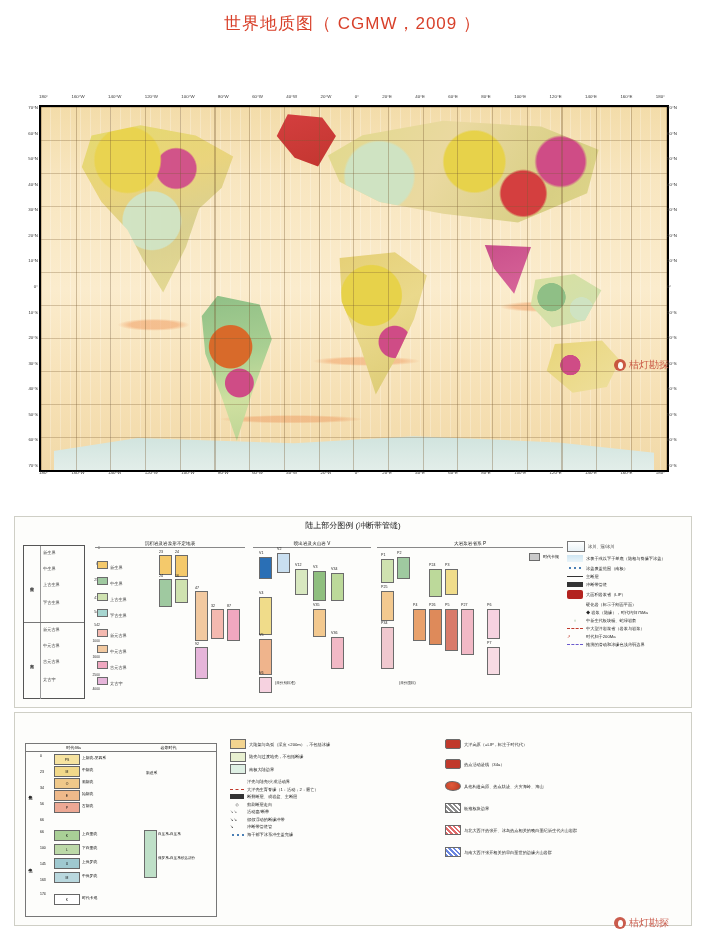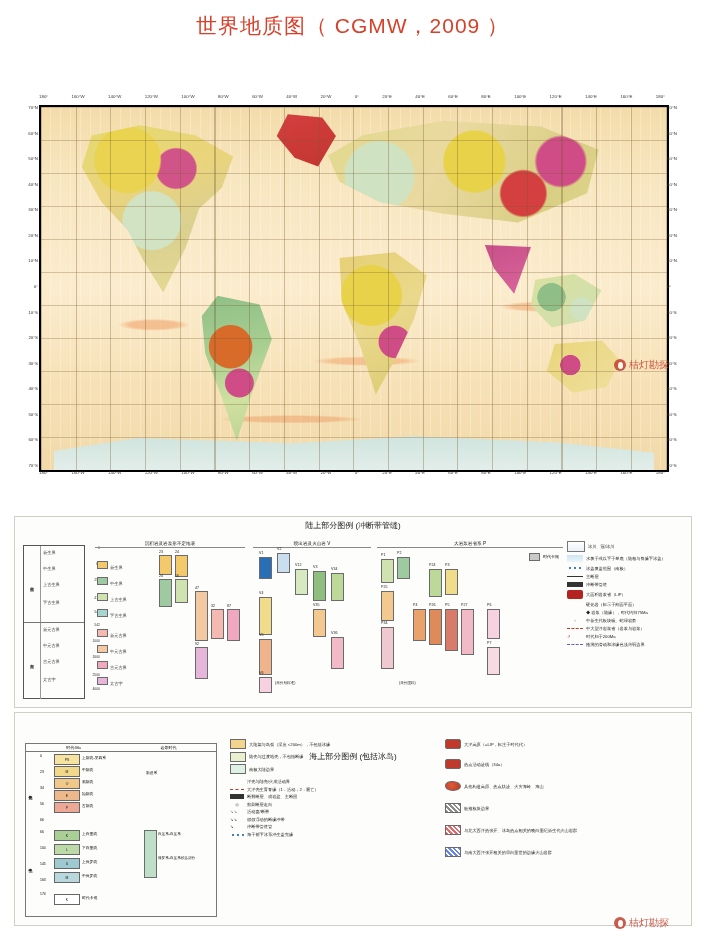--- a/index.html
+++ b/index.html
@@ -7,21 +7,21 @@
     width:705px;height:940px;
     background:#ffffff;
     font-family:"Liberation Sans", sans-serif;
     position:relative;
     overflow:hidden;
   }
   .title{
     position:absolute;left:0;top:12px;width:705px;
     text-align:center;
     color:#d8402a;
-    font-size:21px;
+    font-size:17px;
     letter-spacing:1px;
   }
   
   .map-wrap{
     position:absolute;left:22px;top:92px;width:660px;height:390px;
     background:#ffffff;
   }
   .map-frame{
     position:absolute;left:17px;top:13px;width:626px;height:363px;
     border:2px solid #000;
@@ -518,21 +518,20 @@
       <span>时代归于200Ma</span>
     </div>
     <div class="row">
       <span class="dashline" style="border-top-color:#6a5acd;"></span>
       <span>推测的滑动和冰缘色浅薄弱边界</span>
     </div>
   </div>
 </div>
 
 <div class="panel legend-bottom">
-  <div class="panel-title" style="padding-top:38px;">海上部分图例 (包括冰岛)</div>
 
   <div class="lowerleft">
     <div class="ll-head">
       <div>时代:Ma</div>
       <div>岩浆时代</div>
     </div>
     <div class="ll-body">
       <div style="position:absolute;left:2px;top:4px;writing-mode:vertical-rl;font-size:4px;height:72px;display:flex;align-items:center;justify-content:center;">新生代</div>
       <div style="position:absolute;left:14px;top:2px;font-size:3.4px;">0</div>
       <div style="position:absolute;left:14px;top:18px;font-size:3.4px;">23</div>

